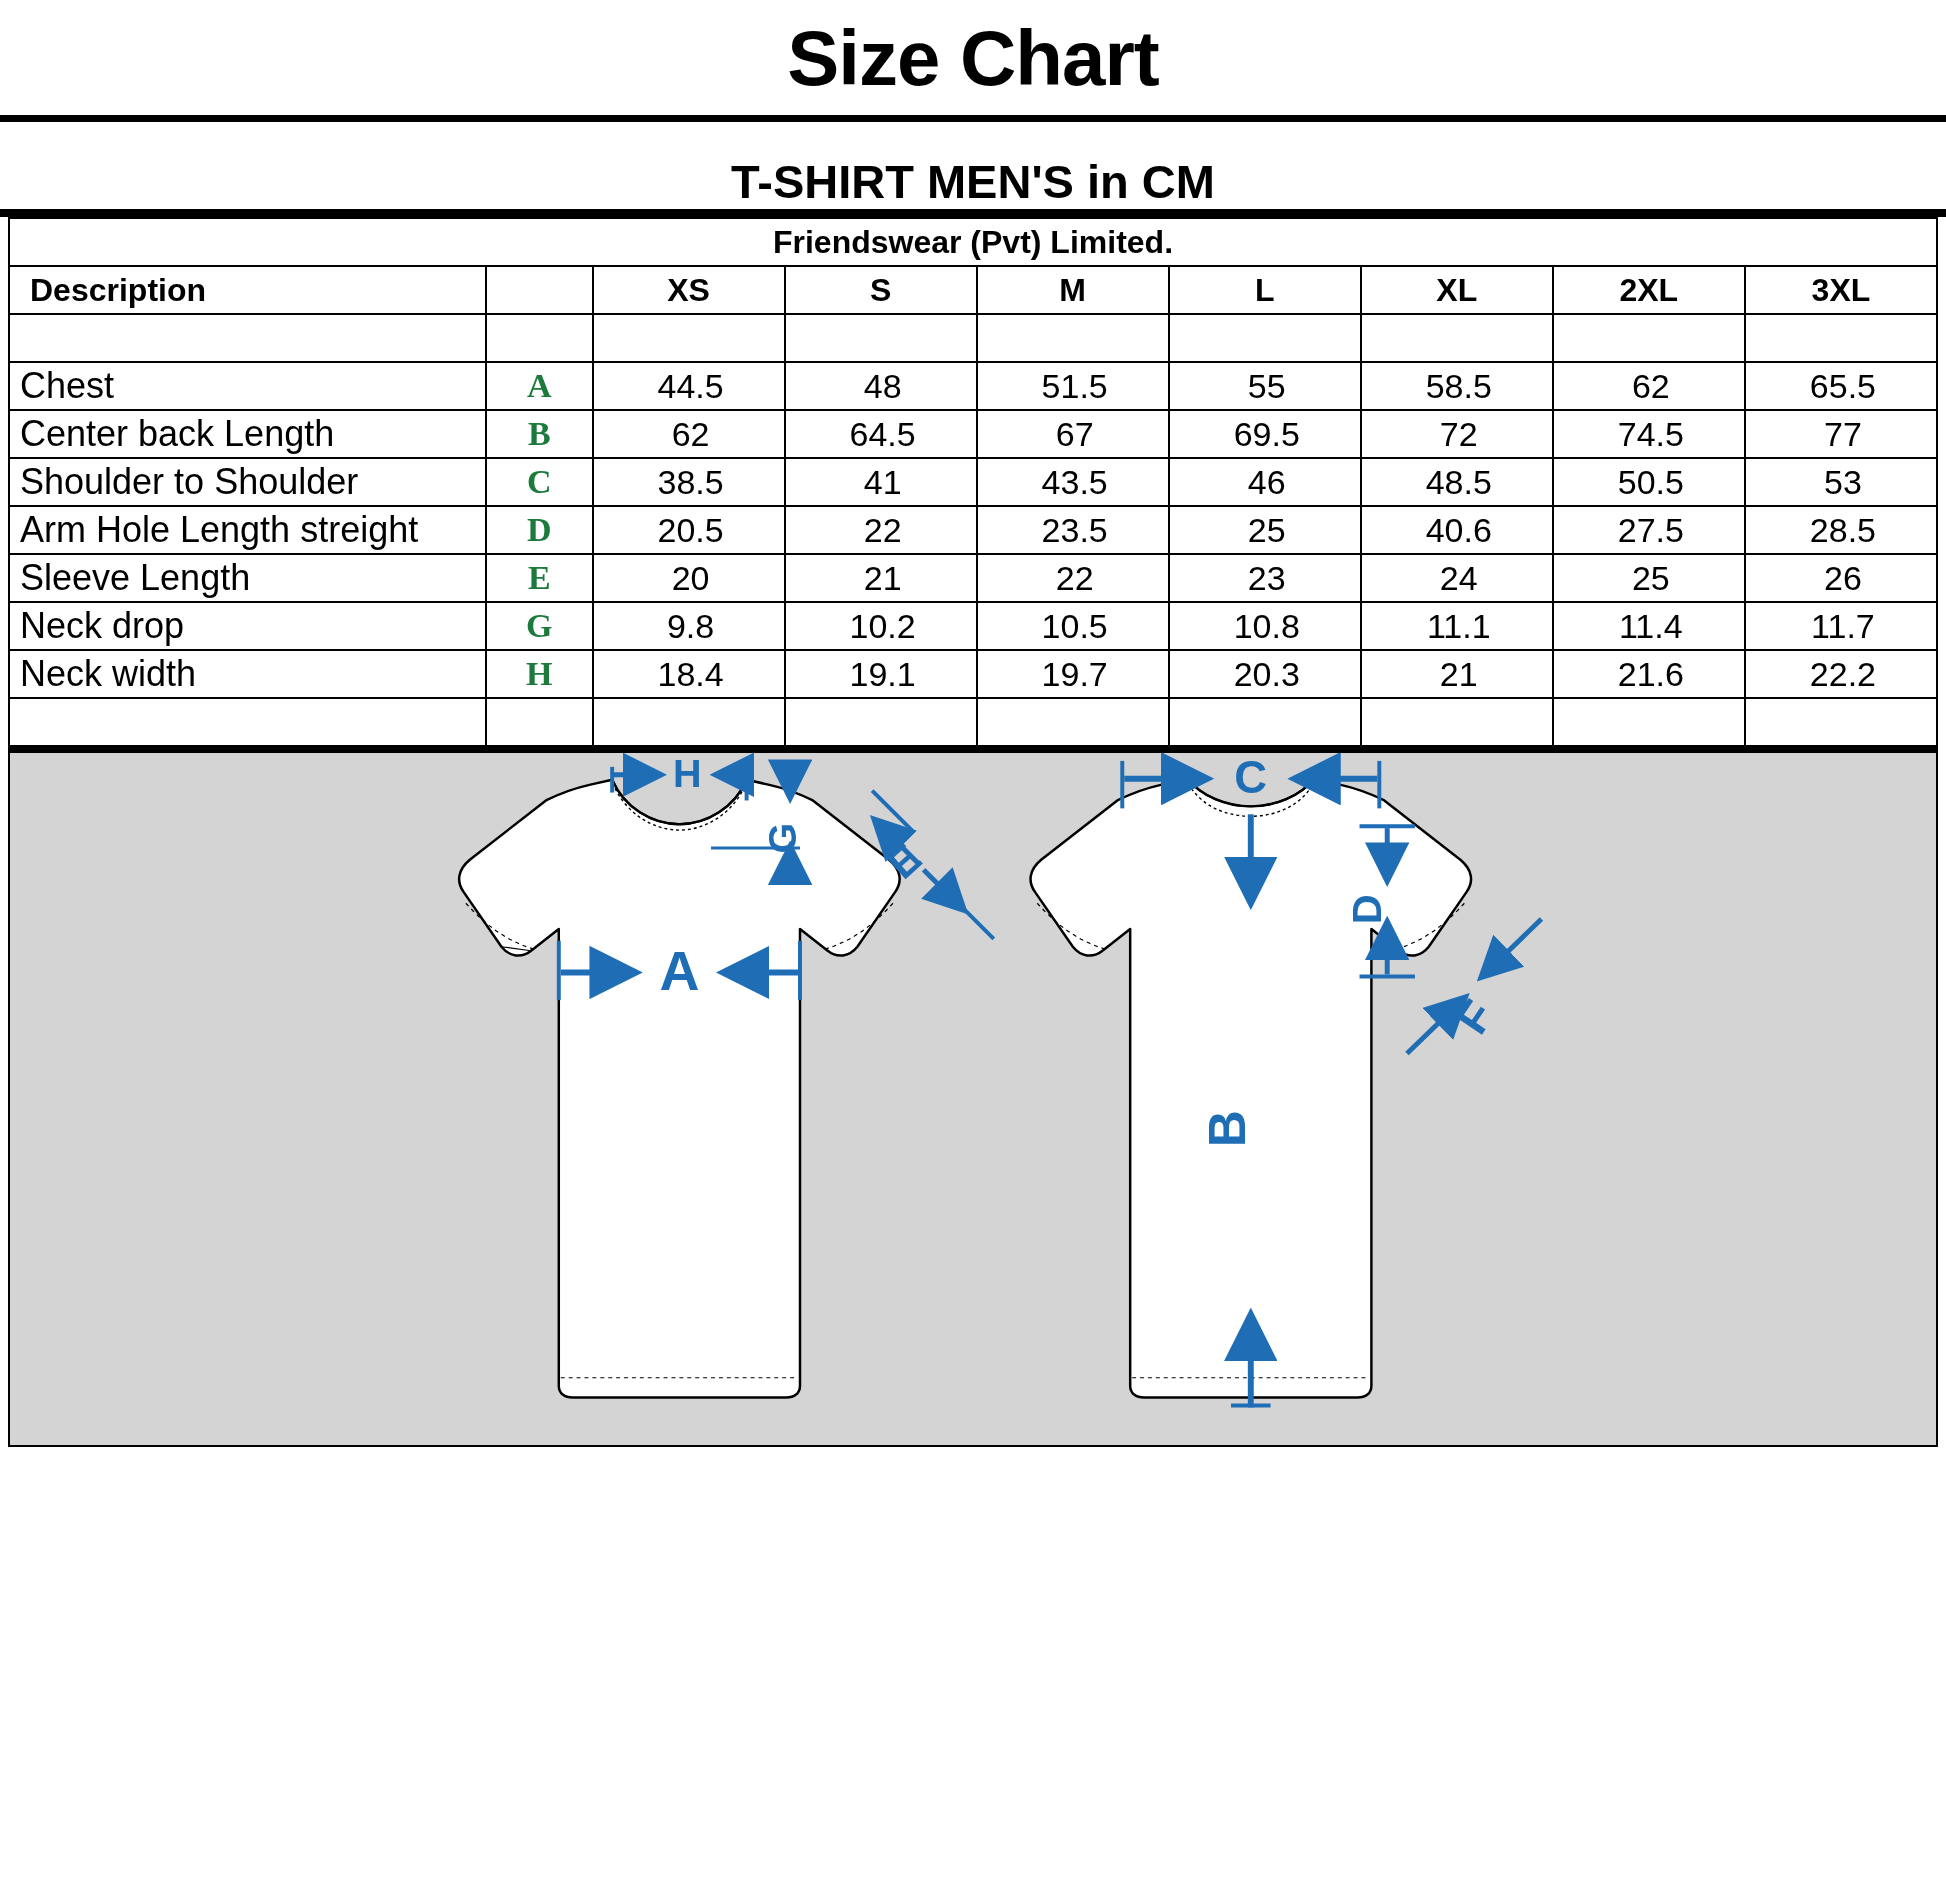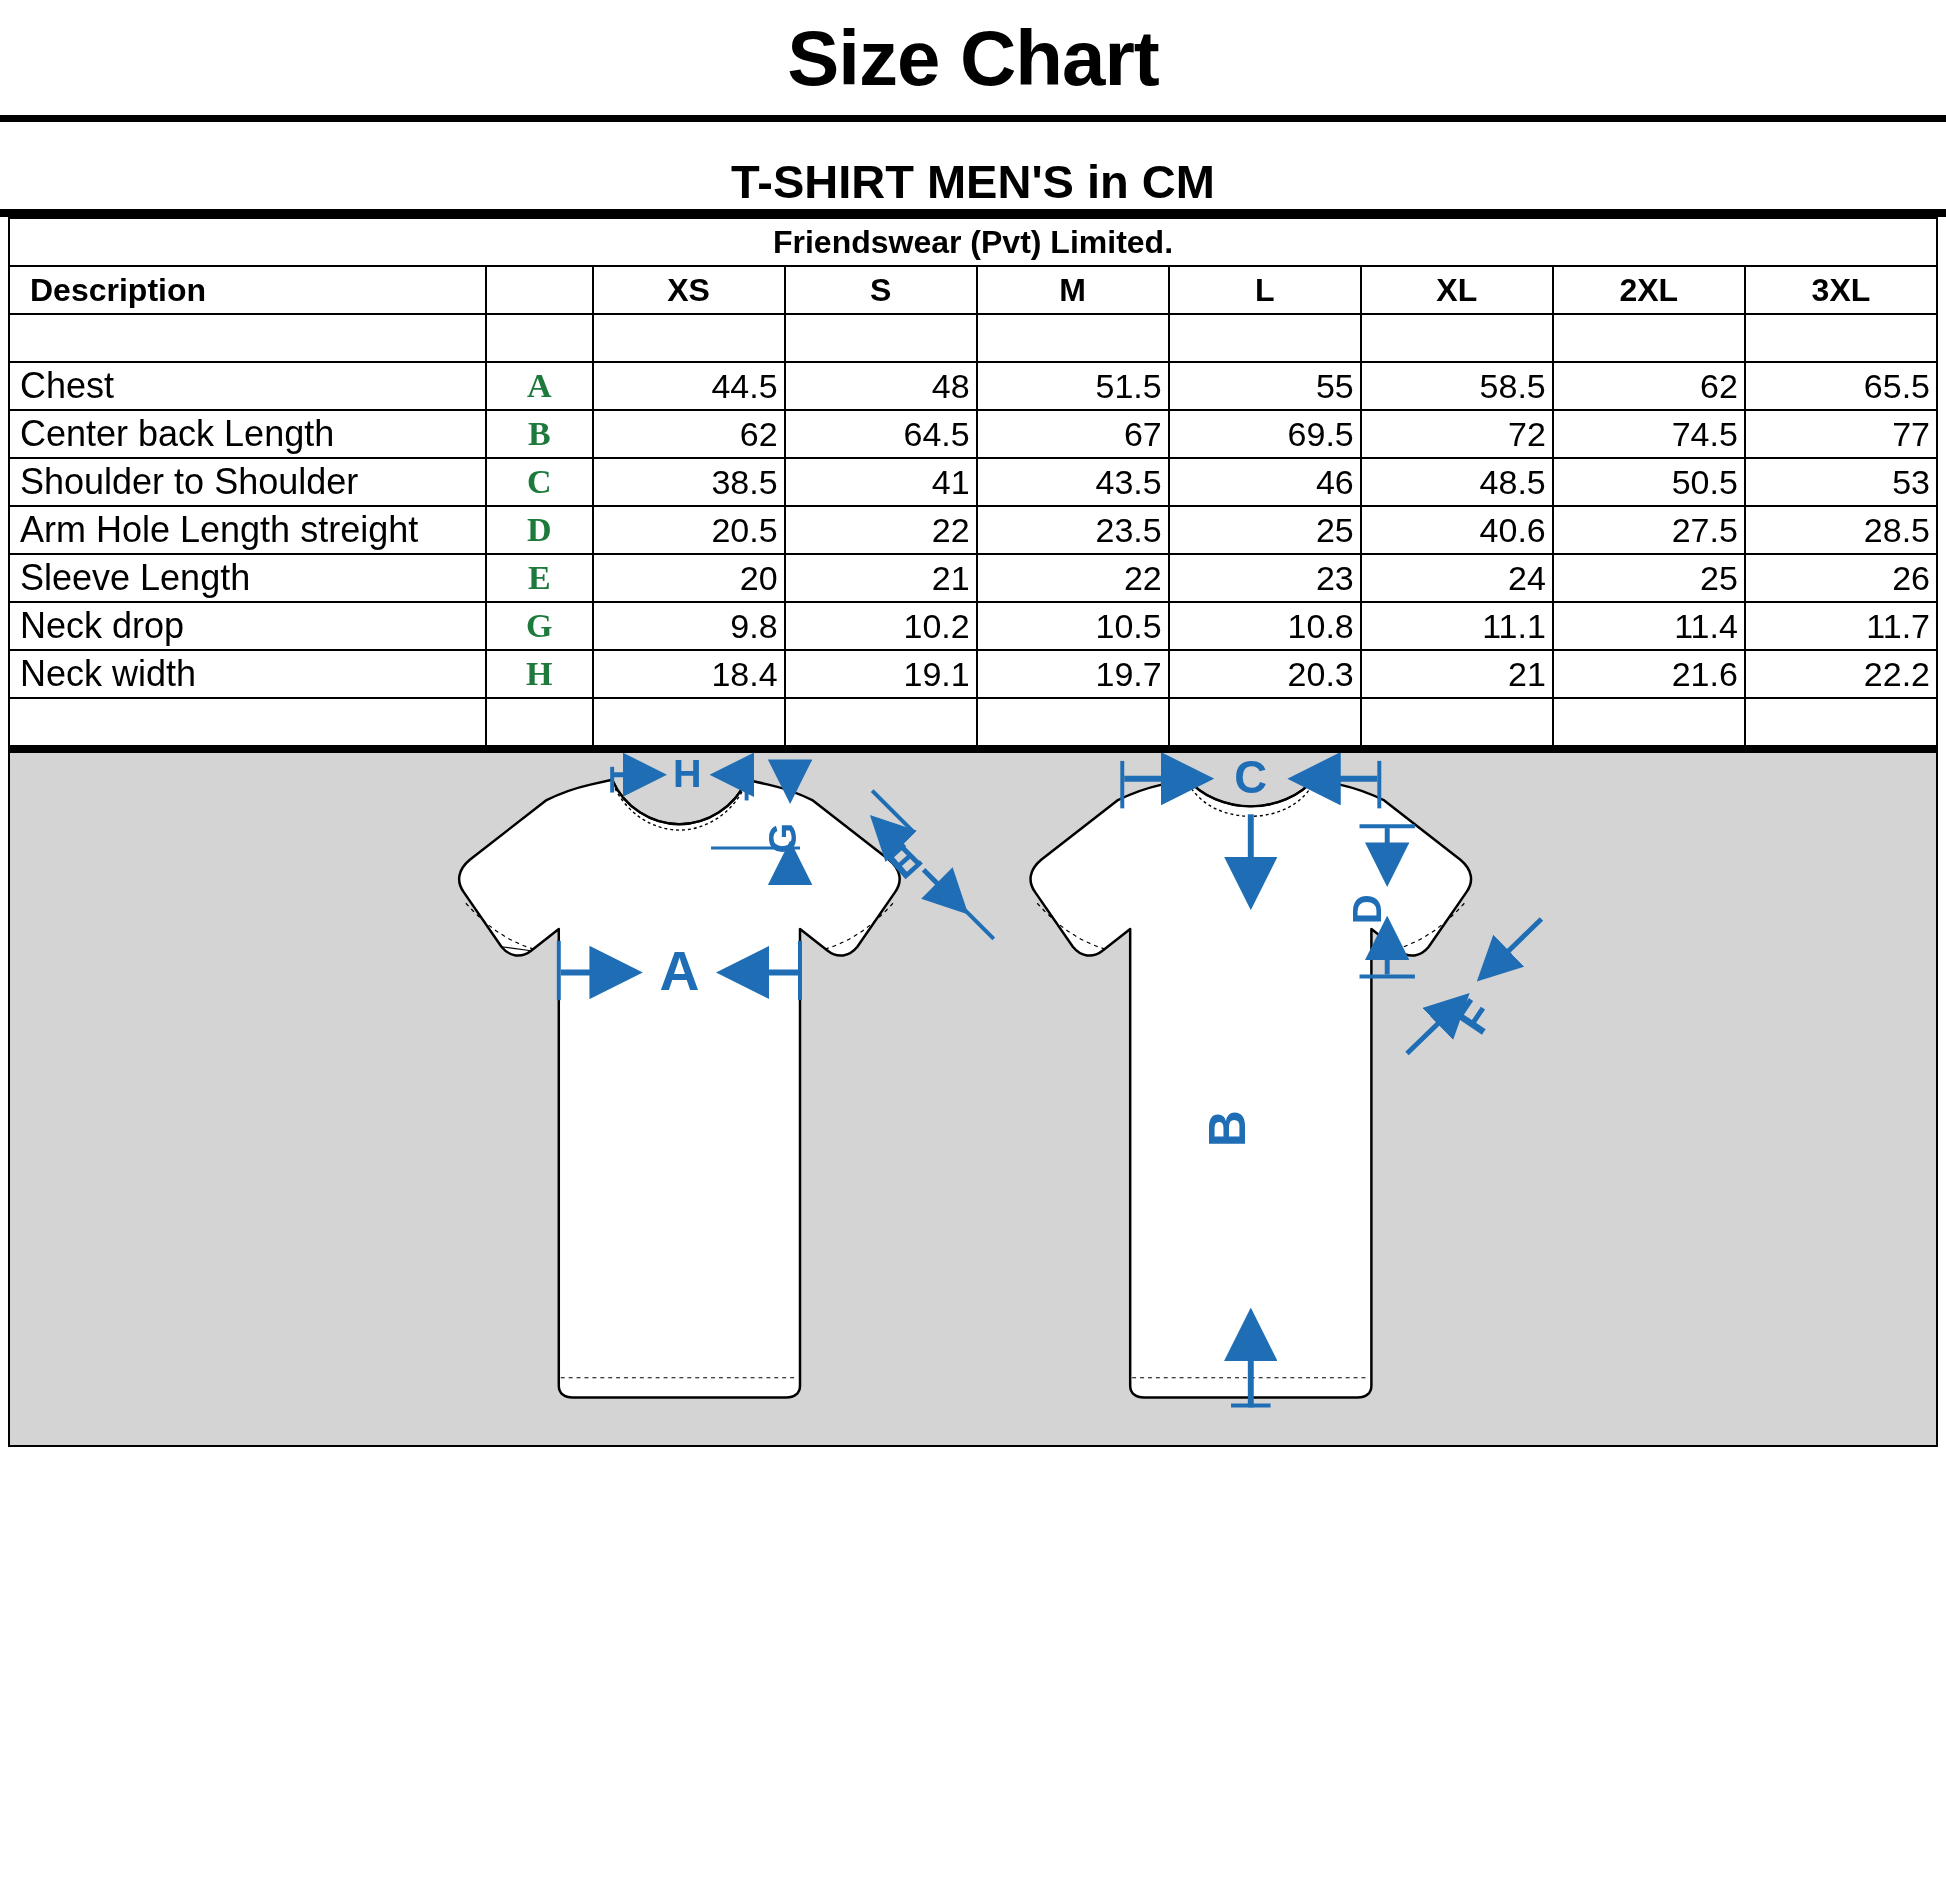--- a/index.html
+++ b/index.html
@@ -99,21 +99,21 @@
     font-size: 36px;
   }
   .data-row td.code {
     text-align: center;
     font-weight: bold;
     font-size: 34px;
     color: #1d7a3c;
     font-family: "Liberation Serif", serif;
   }
   .data-row td.val {
-    text-align: right;
+    text-align: center;
     font-size: 34px;
     padding-right: 6px;
   }
   .tail-row td { height: 52px; }
 
   
   .illustration {
     position: relative;
     margin: 0 8px;
     height: 700px;

